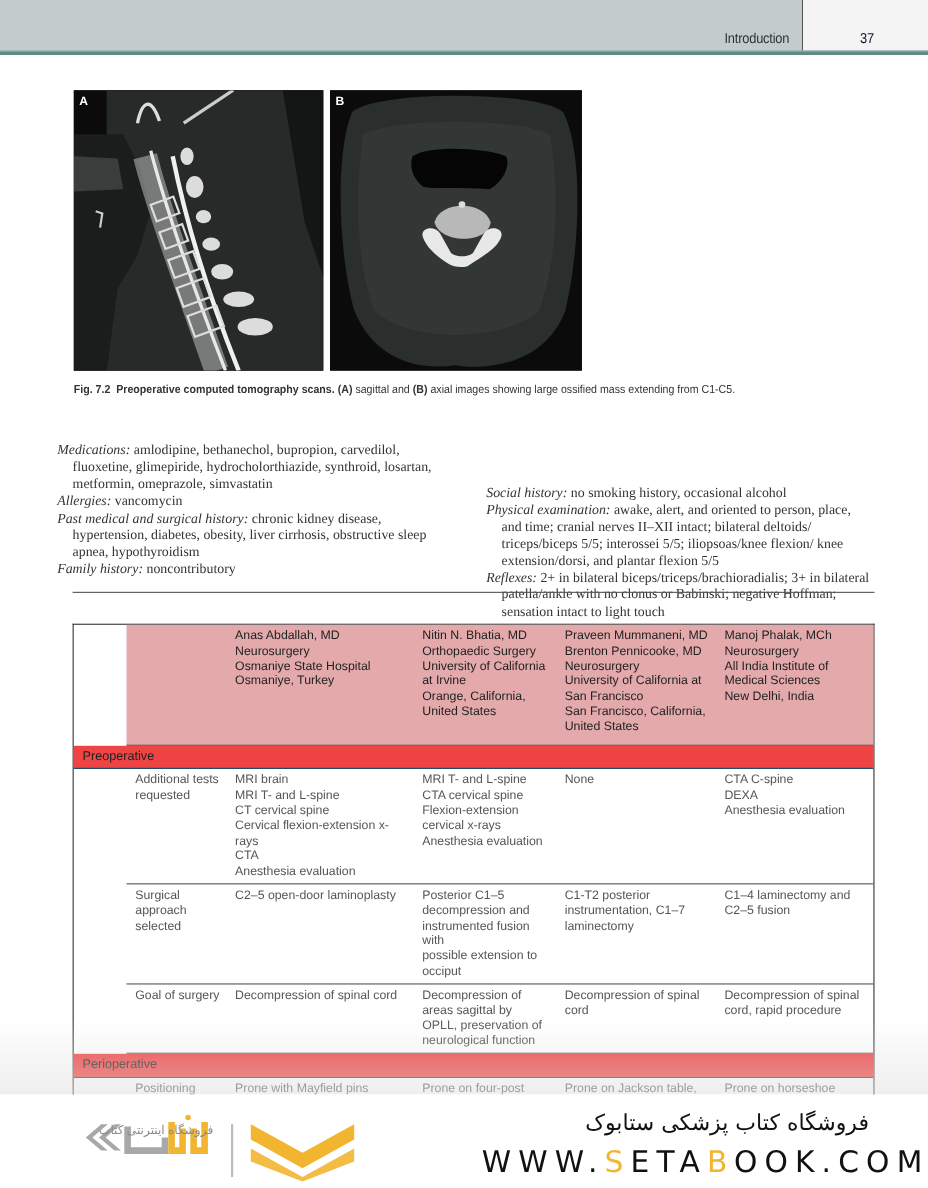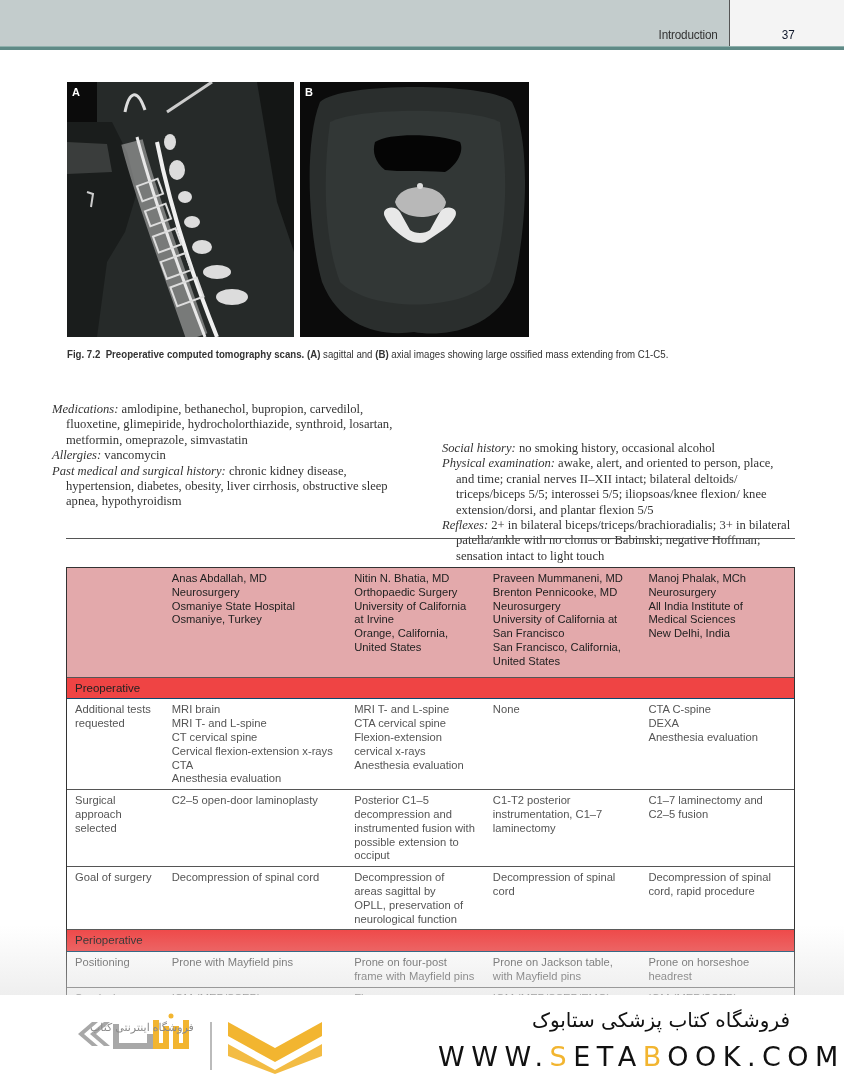--- a/index.html
+++ b/index.html
@@ -29,21 +29,21 @@
   .case-col { position: absolute; top: 402px; font-family: "Liberation Serif", serif; font-size: 12.6px; line-height: 15.4px; color: #333; }
   .case-left { left: 52px; width: 348px; }
   .case-right { left: 442px; width: 352px; margin-top: 39px; }
   .case-col p { padding-left: 14px; text-indent: -14px; }
   .case-col .lbl { font-style: italic; }
 
   .divider { position: absolute; left: 66px; top: 538px; width: 729px; height: 1px; background: #555; }
 
   
   .cmp-table { position: absolute; left: 66px; top: 567px; width: 729px; border: 1px solid #333; border-bottom: none; font-size: 11.2px; line-height: 13.8px; color: #555; }
-  .row { display: flex; border-bottom: 1px solid #555; }
+  .row { display: flex; border-bottom: 1px solid #555; margin-left: 48px; }
   .cell { padding: 4px 6px 3px 8px; }
   .c0 { width: 97px; }
   .c1 { width: 183px; }
   .c2 { width: 139px; }
   .c3 { width: 156px; }
   .c4 { width: 154px; }
   .header-row { background: #e3a9ab; color: #222; border-bottom: 1px solid #555; }
   .header-row .cell { padding-top: 4px; padding-bottom: 8px; }
   .section-row { background: #ef4444; color: #222; padding: 4px 8px 3px 8px; font-size: 11.5px; border-bottom: 1px solid #0c4a6e; }
   .cell .line { display: block; }
@@ -120,20 +120,21 @@
 <div class="caption">
   <span class="fig-no">Fig. 7.2</span>&nbsp;
   <span class="fig-title">Preoperative computed tomography scans.</span>
   <b>(A)</b><span> sagittal and </span><b>(B)</b><span> axial images showing large ossified mass extending from C1-C5.</span>
 </div>
 
 <div class="case-col case-left">
   <p><span class="lbl">Medications:</span><span> amlodipine, bethanechol, bupropion, carvedilol, fluoxetine, glimepiride, hydrocholorthiazide, synthroid, losartan, metformin, omeprazole, simvastatin</span></p>
   <p><span class="lbl">Allergies:</span><span> vancomycin</span></p>
   <p><span class="lbl">Past medical and surgical history:</span><span> chronic kidney disease, hypertension, diabetes, obesity, liver cirrhosis, obstructive sleep apnea, hypothyroidism</span></p>
+  <p><span class="lbl">Family history:</span><span> noncontributory</span></p>
 </div>
 <div class="case-col case-right">
   <p><span class="lbl">Social history:</span><span> no smoking history, occasional alcohol</span></p>
   <p><span class="lbl">Physical examination:</span><span> awake, alert, and oriented to person, place, and time; cranial nerves II–XII intact; bilateral deltoids/ triceps/biceps 5/5; interossei 5/5; iliopsoas/knee flexion/ knee extension/dorsi, and plantar flexion 5/5</span></p>
   <p><span class="lbl">Reflexes:</span><span> 2+ in bilateral biceps/triceps/brachioradialis; 3+ in bilateral patella/ankle with no clonus or Babinski; negative Hoffman; sensation intact to light touch</span></p>
 </div>
 
 <div class="divider"></div>
 
 <div class="cmp-table" id="cmp-table">
@@ -215,21 +216,21 @@
         <span class="line">instrumented fusion with</span>
         <span class="line">possible extension to</span>
         <span class="line">occiput</span>
       </div>
       <div class="cell c3">
         <span class="line">C1-T2 posterior</span>
         <span class="line">instrumentation, C1–7</span>
         <span class="line">laminectomy</span>
       </div>
       <div class="cell c4">
-        <span class="line">C1–7 laminectomy and</span>
+        <span class="line">C1–4 laminectomy and</span>
         <span class="line">C2–5 fusion</span>
       </div>
     </div>
     <div class="row">
       <div class="cell c0">
         <span class="line">Goal of surgery</span>
       </div>
       <div class="cell c1">
         <span class="line">Decompression of spinal cord</span>
       </div>

